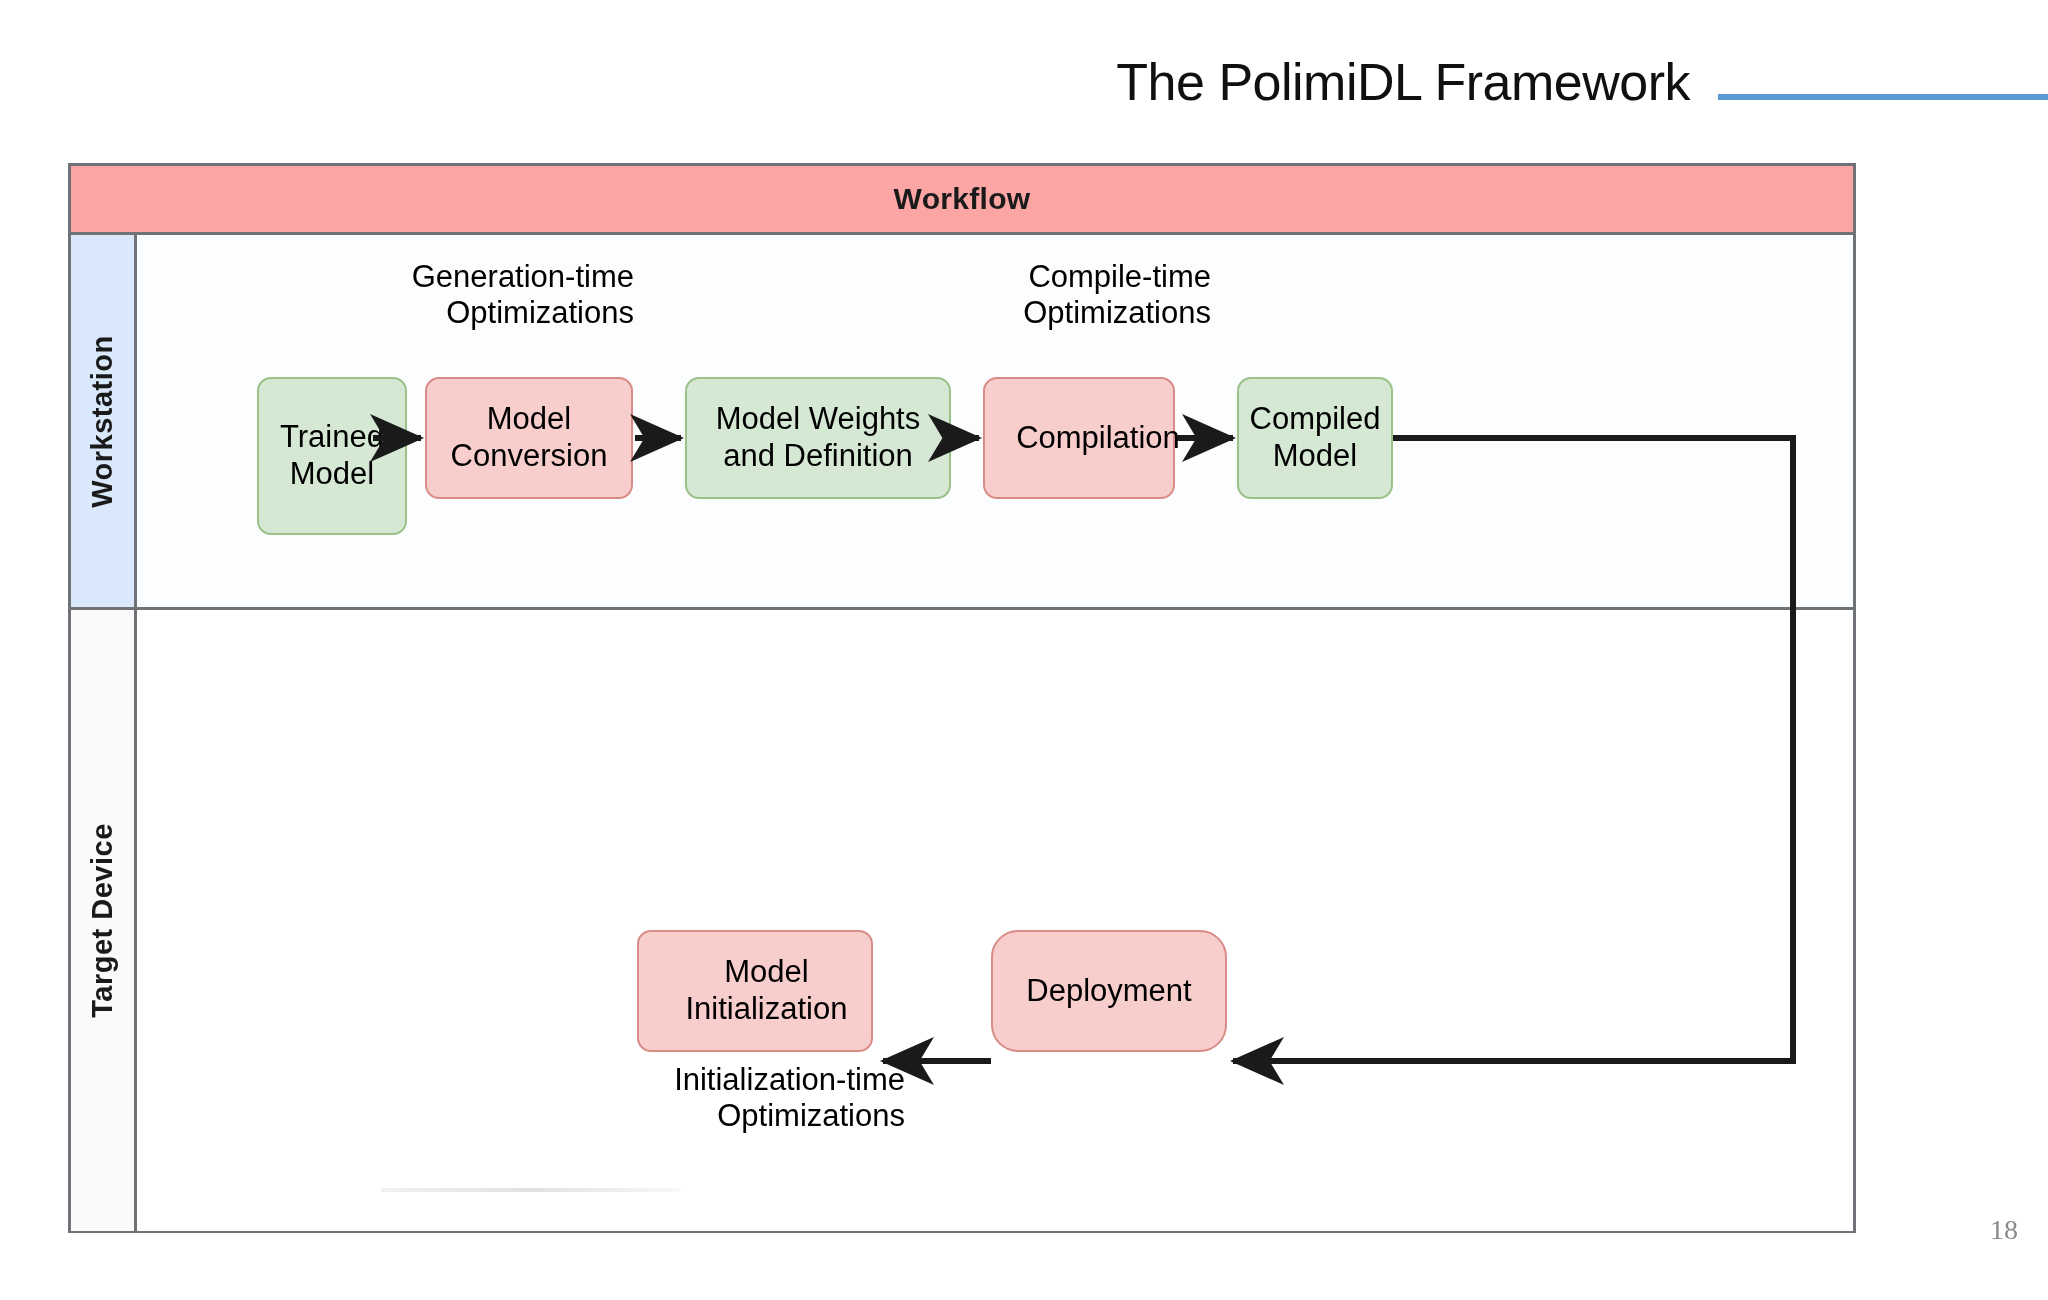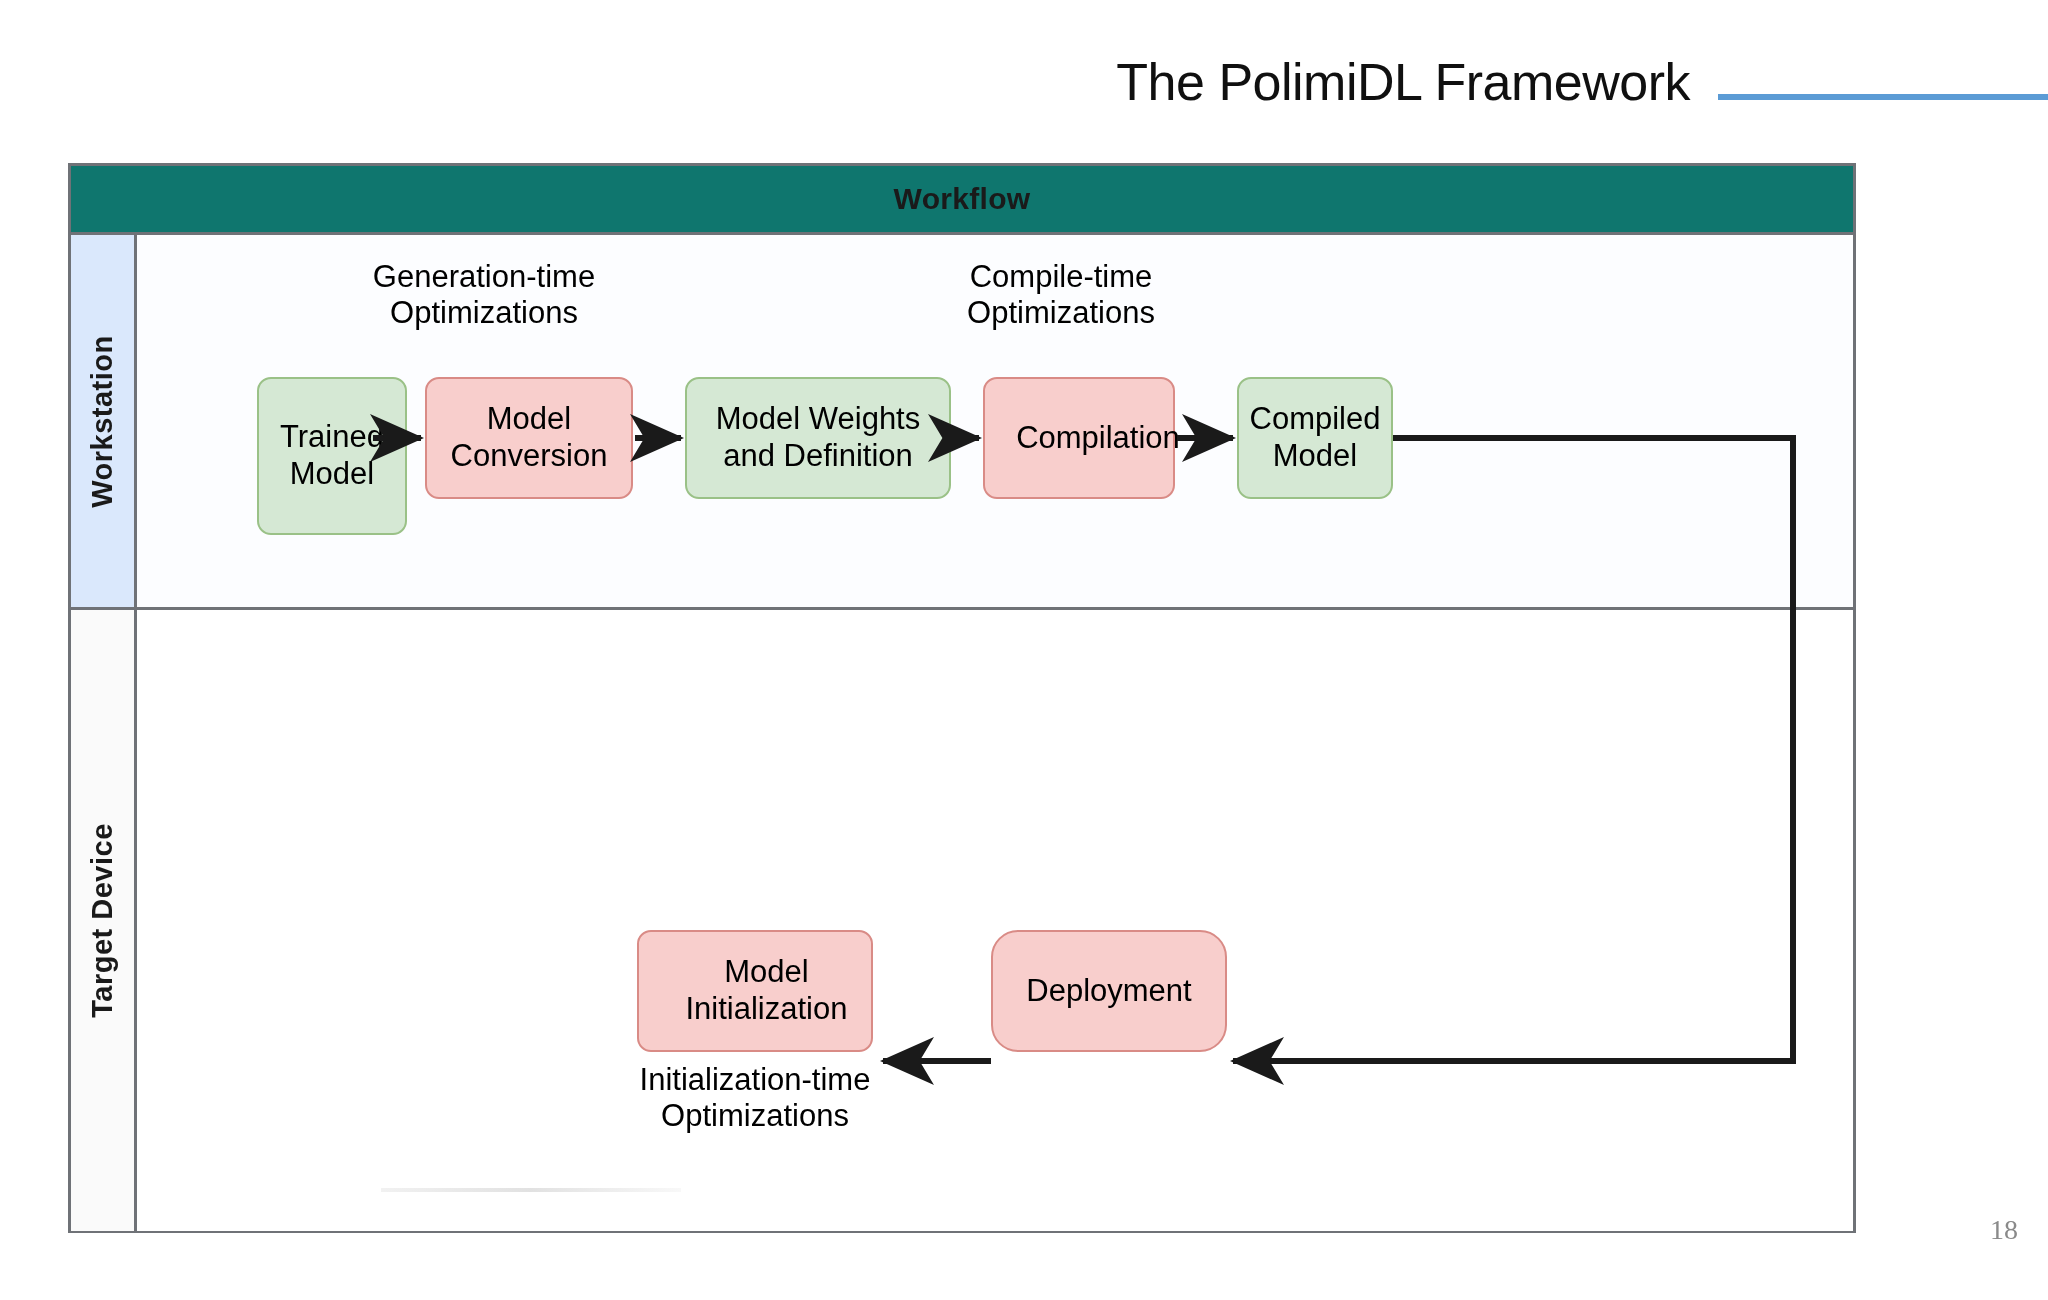--- a/index.html
+++ b/index.html
@@ -61,21 +61,21 @@
     background: #ffffff;
   }
 
   
   #workflow-header {
     position: absolute;
     left: 0;
     top: 0;
     right: 0;
     height: 69px;
-    background: #0f766e;
+    background: #fca5a5;
     border-bottom: 3px solid #6f7277;
     box-sizing: border-box;
     display: flex;
     align-items: center;
     justify-content: center;
   }
   #workflow-header-label {
     font-size: 30px;
     font-weight: bold;
     letter-spacing: 0.3px;
@@ -149,21 +149,21 @@
     border: 2px solid #9ac187;
   }
   .node.pink {
     background: #f8cecc;
     border: 2px solid #d98b86;
   }
 
   
   .caption {
     position: absolute;
-    text-align: center;
+    text-align: right;
     font-size: 31px;
     line-height: 1.15;
     color: #000000;
     white-space: pre-line;
   }
 
   
   #connectors {
     position: absolute;
     left: 0;

